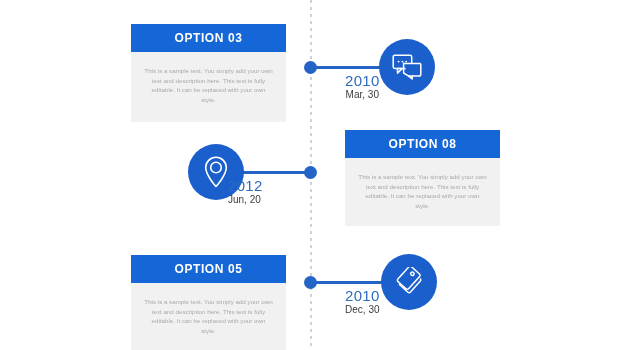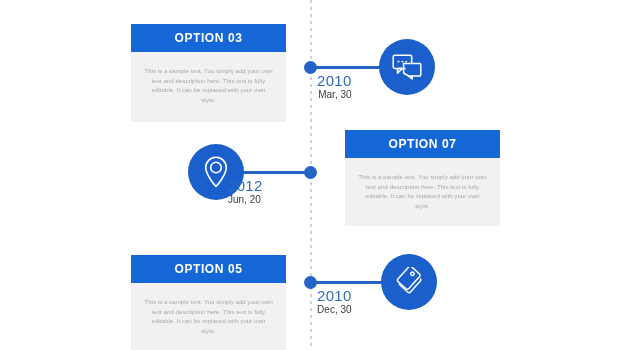--- a/index.html
+++ b/index.html
@@ -99,21 +99,21 @@
     font-size: 15px;
     line-height: 17px;
     letter-spacing: 0.3px;
   }
   .date .day {
     color: #3b3b3b;
     font-size: 10px;
     line-height: 12px;
   }
   .date.align-right { text-align: left; }
-  .date.align-left  { text-align: right; }
+  .date.align-left  { text-align: center; margin-left: 28px; }
 </style>
 </head>
 <body>
 
 <div id="infographic">
 
   <div class="spine"></div>
 
   <div class="card card-03" style="left:131px; top:24px;border-radius:18px;">
     <div class="card-header">OPTION 03</div>
@@ -135,21 +135,21 @@
       <path d="M20.2 22.1 L20.2 25.0 L16.6 22.1" fill="none" stroke="#ffffff" stroke-width="1.5" stroke-linejoin="round" stroke-linecap="round"></path>
     </svg>
   </div>
 
   <div class="date align-left" style="left:317px; top:72px;">
     <div class="year">2010</div>
     <div class="day">Mar, 30</div>
   </div>
 
   <div class="card card-04" style="left:345px; top:130px;">
-    <div class="card-header">OPTION 07</div>
+    <div class="card-header">OPTION 08</div>
     <div class="card-body">This is a sample text. You simply add your own text and description here. This text is fully editable. It can be replaced with your own style.</div>
   </div>
 
   <div class="connector" style="left:243px; top:171px; width:68px;"></div>
   <div class="node-dot" style="left:304px; top:166px;"></div>
 
   <div class="icon-circle" style="left:188px; top:144px;">
     <svg width="24" height="32" viewBox="0 0 24 32">
       <path d="M12 1.3 C6.3 1.3 1.7 5.9 1.7 11.6 C1.7 19.3 12 30.5 12 30.5 C12 30.5 22.3 19.3 22.3 11.6 C22.3 5.9 17.7 1.3 12 1.3 Z" fill="none" stroke="#ffffff" stroke-width="1.6" stroke-linejoin="round"></path>
       <circle cx="12" cy="11.5" r="5.3" fill="none" stroke="#ffffff" stroke-width="1.6"></circle>

